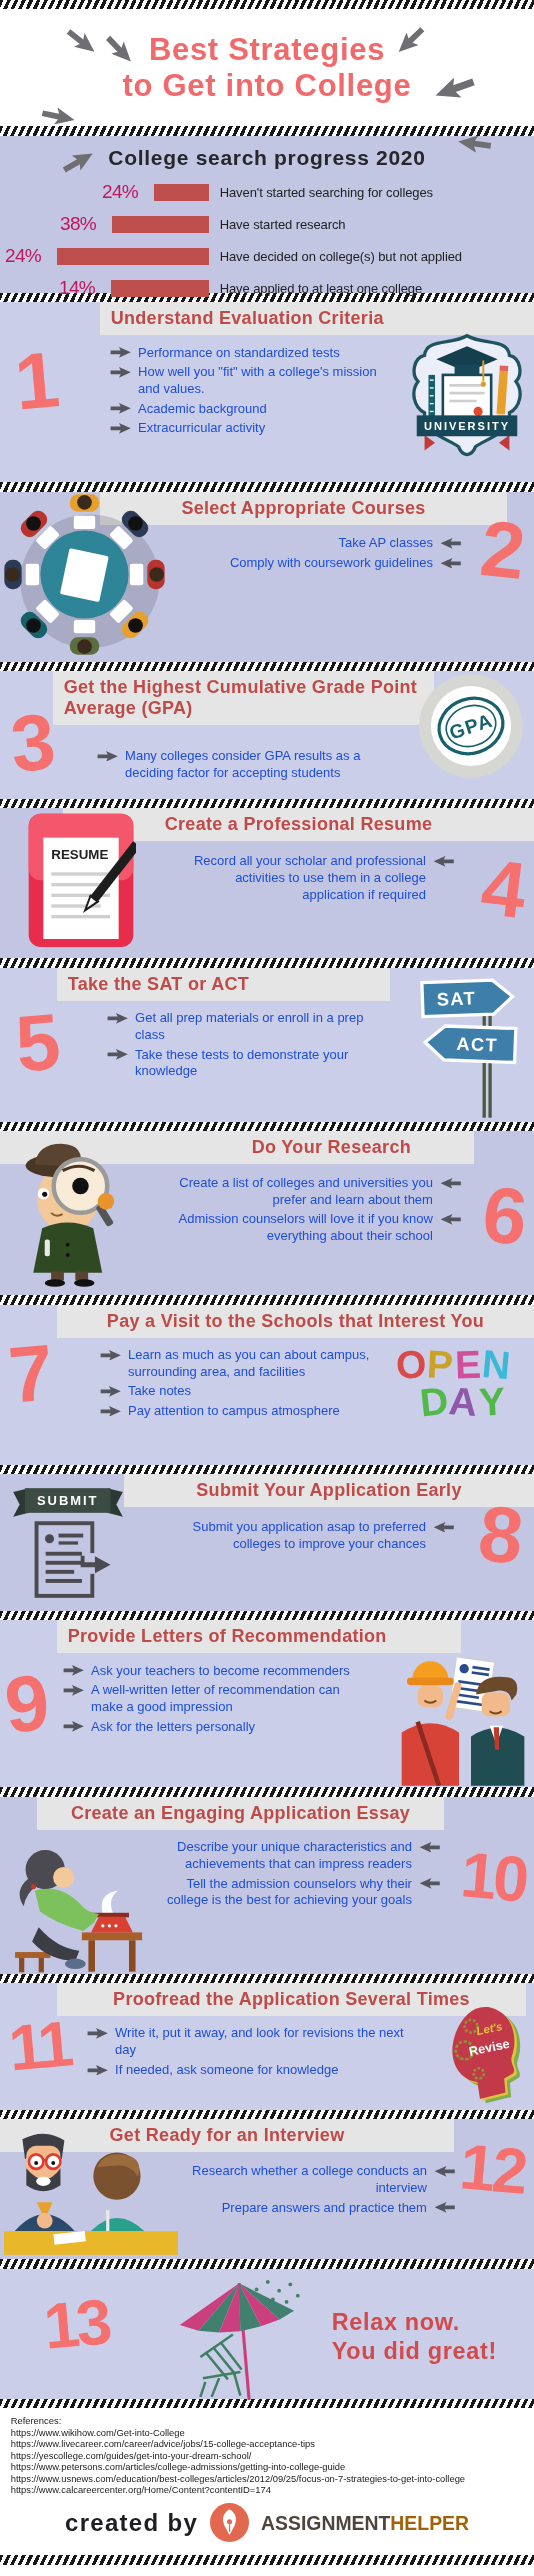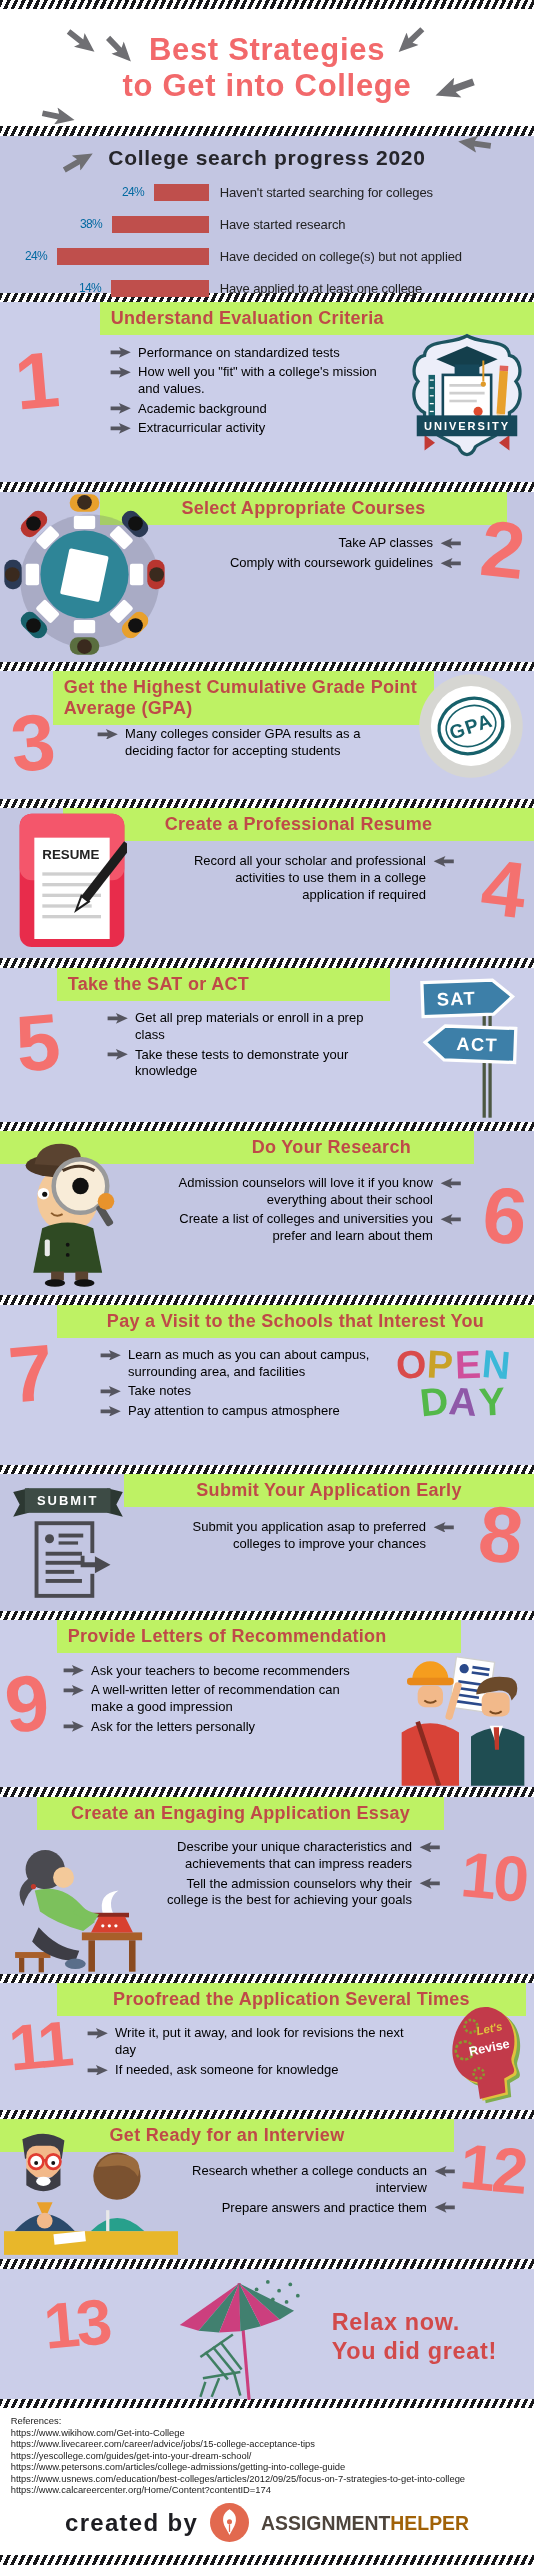--- a/index.html
+++ b/index.html
@@ -11,34 +11,34 @@
   .hdr-title{padding-top:23px;font-size:31px;line-height:1.14;font-weight:800;
              color:#f2696b;letter-spacing:0.7px;text-shadow:0 0 0.7px #ffffff;}
   .hdr-arrow{position:absolute;width:35px;height:17.4px;}
   .hdr-arrow svg{width:100%;height:100%;}
   
   .chart{height:157px;background:#c3c6e2;}
   .chart-title{margin:0;padding:10.7px 0 13.4px 0;text-align:center;font-size:21px;
                font-weight:700;color:#26262b;letter-spacing:0.7px;}
   .bar-row{display:flex;align-items:center;height:16.7px;margin-bottom:15.4px;}
   .bar-left{width:209px;display:flex;justify-content:flex-end;align-items:center;}
-  .pct{font-size:12px;color:#0369a1;margin-right:10px;letter-spacing:-0.7px;}
+  .pct{font-size:19px;color:#be185d;margin-right:16px;letter-spacing:-0.7px;}
   .bar-fill{height:16.7px;background:#bf4f4c;}
   .bar-label{margin-left:10.7px;font-size:13px;color:#222;letter-spacing:-0.1px;}
   
   .sec{position:relative;background:#c3c6e2;overflow:visible;}
   .sec.light{background:#cbcee9;}
-  .band{background:#bef264;padding:6px 10.7px;}
+  .band{background:#e5e5e5;padding:6px 10.7px;}
   .band h2{margin:0;font-size:18px;font-weight:800;color:#bf4a48;letter-spacing:0.3px;}
   .center{text-align:center;}
   .num{position:absolute;font-weight:800;color:#f4716f;line-height:1;
        transform:rotate(-5deg);z-index:3;}
   .n1{font-size:79px;}
   .n2{font-size:64px;letter-spacing:-3.3px;}
-  .bullets{position:relative;z-index:2;font-size:13px;line-height:1.3;color:#000000;}
+  .bullets{position:relative;z-index:2;font-size:13px;line-height:1.3;color:#1d4ed8;}
   .b{display:flex;align-items:flex-start;margin-bottom:2.7px;}
   .b p{margin:0;}
   .arr{flex:0 0 auto;width:21.4px;height:10.7px;margin-top:2.7px;}
   .arr svg{width:100%;height:100%;display:block;}
   .b-left .arr{margin-right:6.7px;}
   .rightside .b{justify-content:flex-end;text-align:right;}
   .rightside .arr{margin-left:6.7px;}
   .icon-abs{position:absolute;z-index:1;}
   
   .openday{line-height:0.95;text-align:center;font-weight:800;}
@@ -273,21 +273,21 @@
     <div class="num n1" style="right:9.4px;top:18.7px;transform:rotate(6deg)">2</div>
   </div>
 
   <div class="stripe"></div>
 
   <div class="sec light" style="height:128px">
     <div class="band" style="margin:0 100px 0 53px">
         <h2>Get the Highest Cumulative Grade Point Average (GPA)</h2>
       </div>
     <div class="num n1" style="left:10.7px;top:32px">3</div>
-    <div class="bullets b-left" style="margin:1px 0 0 97px;width:294px">
+    <div class="bullets b-left" style="margin:23px 0 0 97px;width:294px">
       <div class="b">
           <span class="arr">
             <svg viewBox="0 0 36 18">
               <path d="M1 6 h17 l-3 -6 20 9 -20 9 3 -6 h-17 z" fill="#55555f"></path>
             </svg>
           </span>
           <p>Many colleges consider GPA results as a deciding factor for accepting students</p>
         </div>
     </div>
     <div class="icon-abs" style="right:8px;top:0px">
@@ -302,21 +302,21 @@
       </svg>
     </div>
   </div>
 
   <div class="stripe"></div>
 
   <div class="sec" style="height:150px">
     <div class="band center" style="margin-left:63px">
         <h2>Create a Professional Resume</h2>
       </div>
-    <div class="icon-abs" style="left:17px;top:2.7px">
+    <div class="icon-abs" style="left:26px;top:2.7px">
       <svg width="110" height="140" viewBox="0 0 165 210">
         <rect x="4" y="4" width="157" height="200" rx="18" fill="#e82c4b"></rect>
         <rect x="4" y="4" width="157" height="100" rx="18" fill="#f4566b"></rect>
         <rect x="26" y="40" width="113" height="152" fill="#ffffff"></rect>
         <text x="38" y="72" fill="#222" font-size="20" font-weight="bold">RESUME</text>
         <rect x="38" y="92" width="88" height="5" fill="#cfcfcf"></rect>
           <rect x="38" y="108" width="88" height="5" fill="#cfcfcf"></rect>
           <rect x="38" y="124" width="88" height="5" fill="#cfcfcf"></rect>
           <rect x="38" y="140" width="74" height="5" fill="#cfcfcf"></rect>
           <rect x="38" y="156" width="88" height="5" fill="#cfcfcf"></rect>
@@ -406,29 +406,29 @@
           <circle cx="92" cy="184" r="3" fill="#111"></circle>
         <rect x="56" y="160" width="8" height="26" rx="3" fill="#e9e9e9"></rect>
         <rect x="66" y="210" width="20" height="14" fill="#5a4330"></rect>
           <rect x="104" y="210" width="20" height="14" fill="#5a4330"></rect>
         <ellipse cx="72" cy="228" rx="16" ry="6" fill="#111"></ellipse>
           <ellipse cx="118" cy="228" rx="16" ry="6" fill="#111"></ellipse>
       </svg>
     </div>
     <div class="bullets rightside" style="margin:10.7px 73px 0 154px">
       <div class="b">
+          <p>Create a list of colleges and universities you prefer and learn about them</p>
+          <span class="arr">
+            <svg viewBox="0 0 36 18" style="transform:scaleX(-1)">
+              <path d="M1 6 h17 l-3 -6 20 9 -20 9 3 -6 h-17 z" fill="#55555f"></path>
+            </svg>
+          </span>
+        </div>
+      <div class="b">
           <p>Admission counselors will love it if you know everything about their school</p>
-          <span class="arr">
-            <svg viewBox="0 0 36 18" style="transform:scaleX(-1)">
-              <path d="M1 6 h17 l-3 -6 20 9 -20 9 3 -6 h-17 z" fill="#55555f"></path>
-            </svg>
-          </span>
-        </div>
-      <div class="b">
-          <p>Create a list of colleges and universities you prefer and learn about them</p>
           <span class="arr">
             <svg viewBox="0 0 36 18" style="transform:scaleX(-1)">
               <path d="M1 6 h17 l-3 -6 20 9 -20 9 3 -6 h-17 z" fill="#55555f"></path>
             </svg>
           </span>
         </div>
     </div>
     <div class="num n1" style="right:6.7px;top:45px;transform:rotate(6deg)">6</div>
   </div>
 

